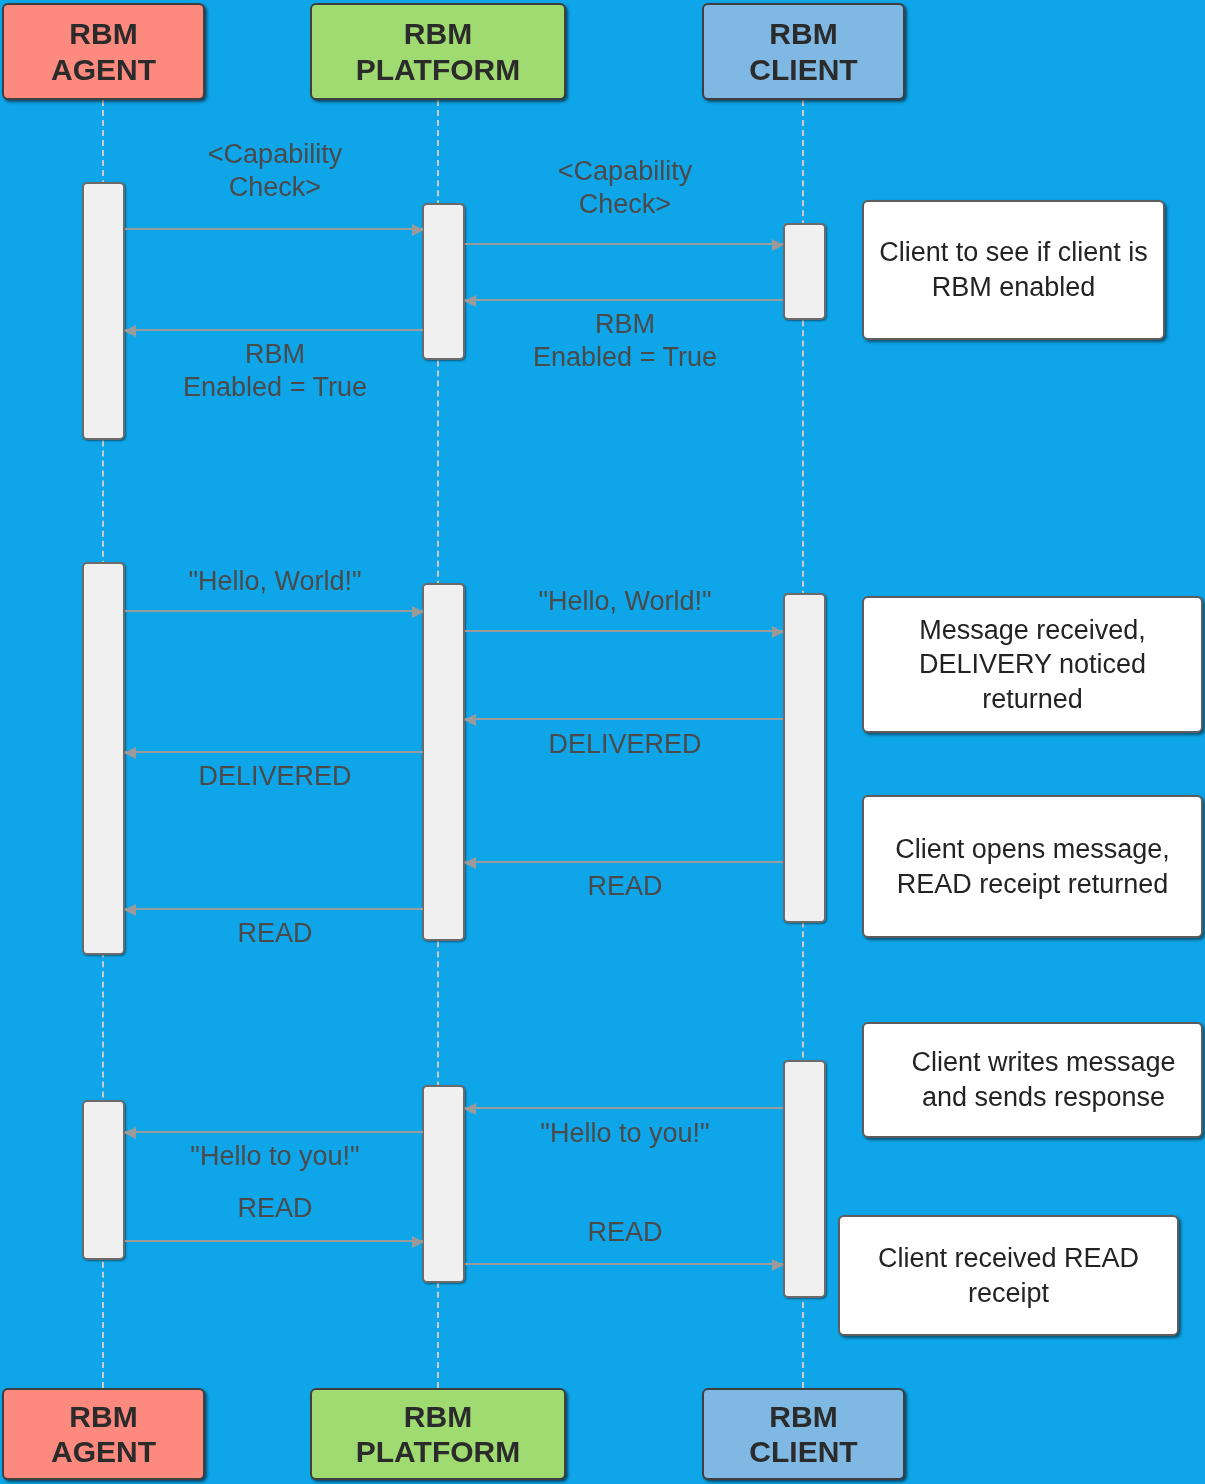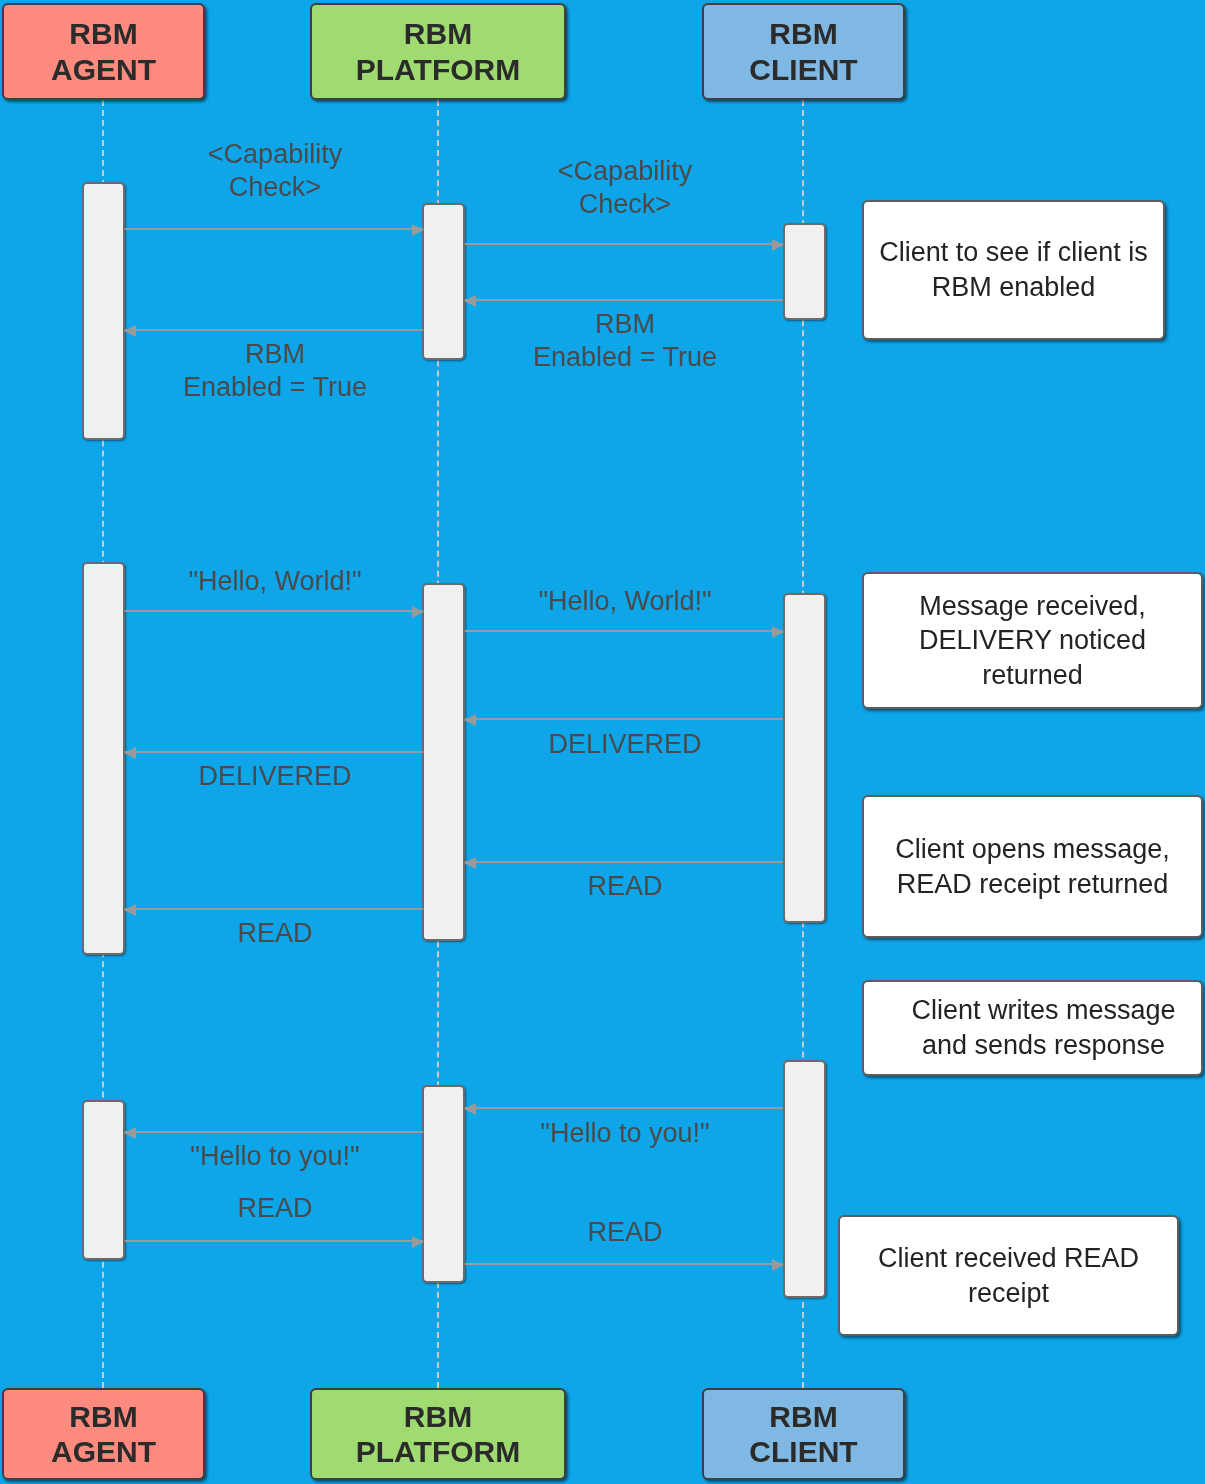--- a/index.html
+++ b/index.html
@@ -225,25 +225,25 @@
     </div>
     <div class="msg right" style="left: 465px; top: 1263px; width: 318px;">
       <div class="head"></div>
     </div>
     <div class="msg-label" style="left: 480px; top: 1216px; width: 290px;">
       <div>READ</div>
     </div>
     <div class="note" style="left: 862px; top: 200px; width: 303px; height: 140px;">
       <span>Client to see if client is RBM enabled</span>
     </div>
-    <div class="note" style="left: 862px; top: 572px; width: 341px; height: 137px;">
+    <div class="note" style="left: 862px; top: 596px; width: 341px; height: 137px;">
       <span>Message received, DELIVERY noticed returned</span>
     </div>
     <div class="note" style="left: 862px; top: 795px; width: 341px; height: 143px;">
       <span>Client opens message, READ receipt returned</span>
     </div>
-    <div class="note" style="left: 862px; top: 980px; width: 341px; height: 96px; padding-left: 32px;">
+    <div class="note" style="left: 862px; top: 1022px; width: 341px; height: 116px; padding-left: 32px;">
       <span>Client writes message and sends response</span>
     </div>
     <div class="note" style="left: 838px; top: 1215px; width: 341px; height: 121px;">
       <span>Client received READ receipt</span>
     </div>
   </div>
 
 </body></html>

